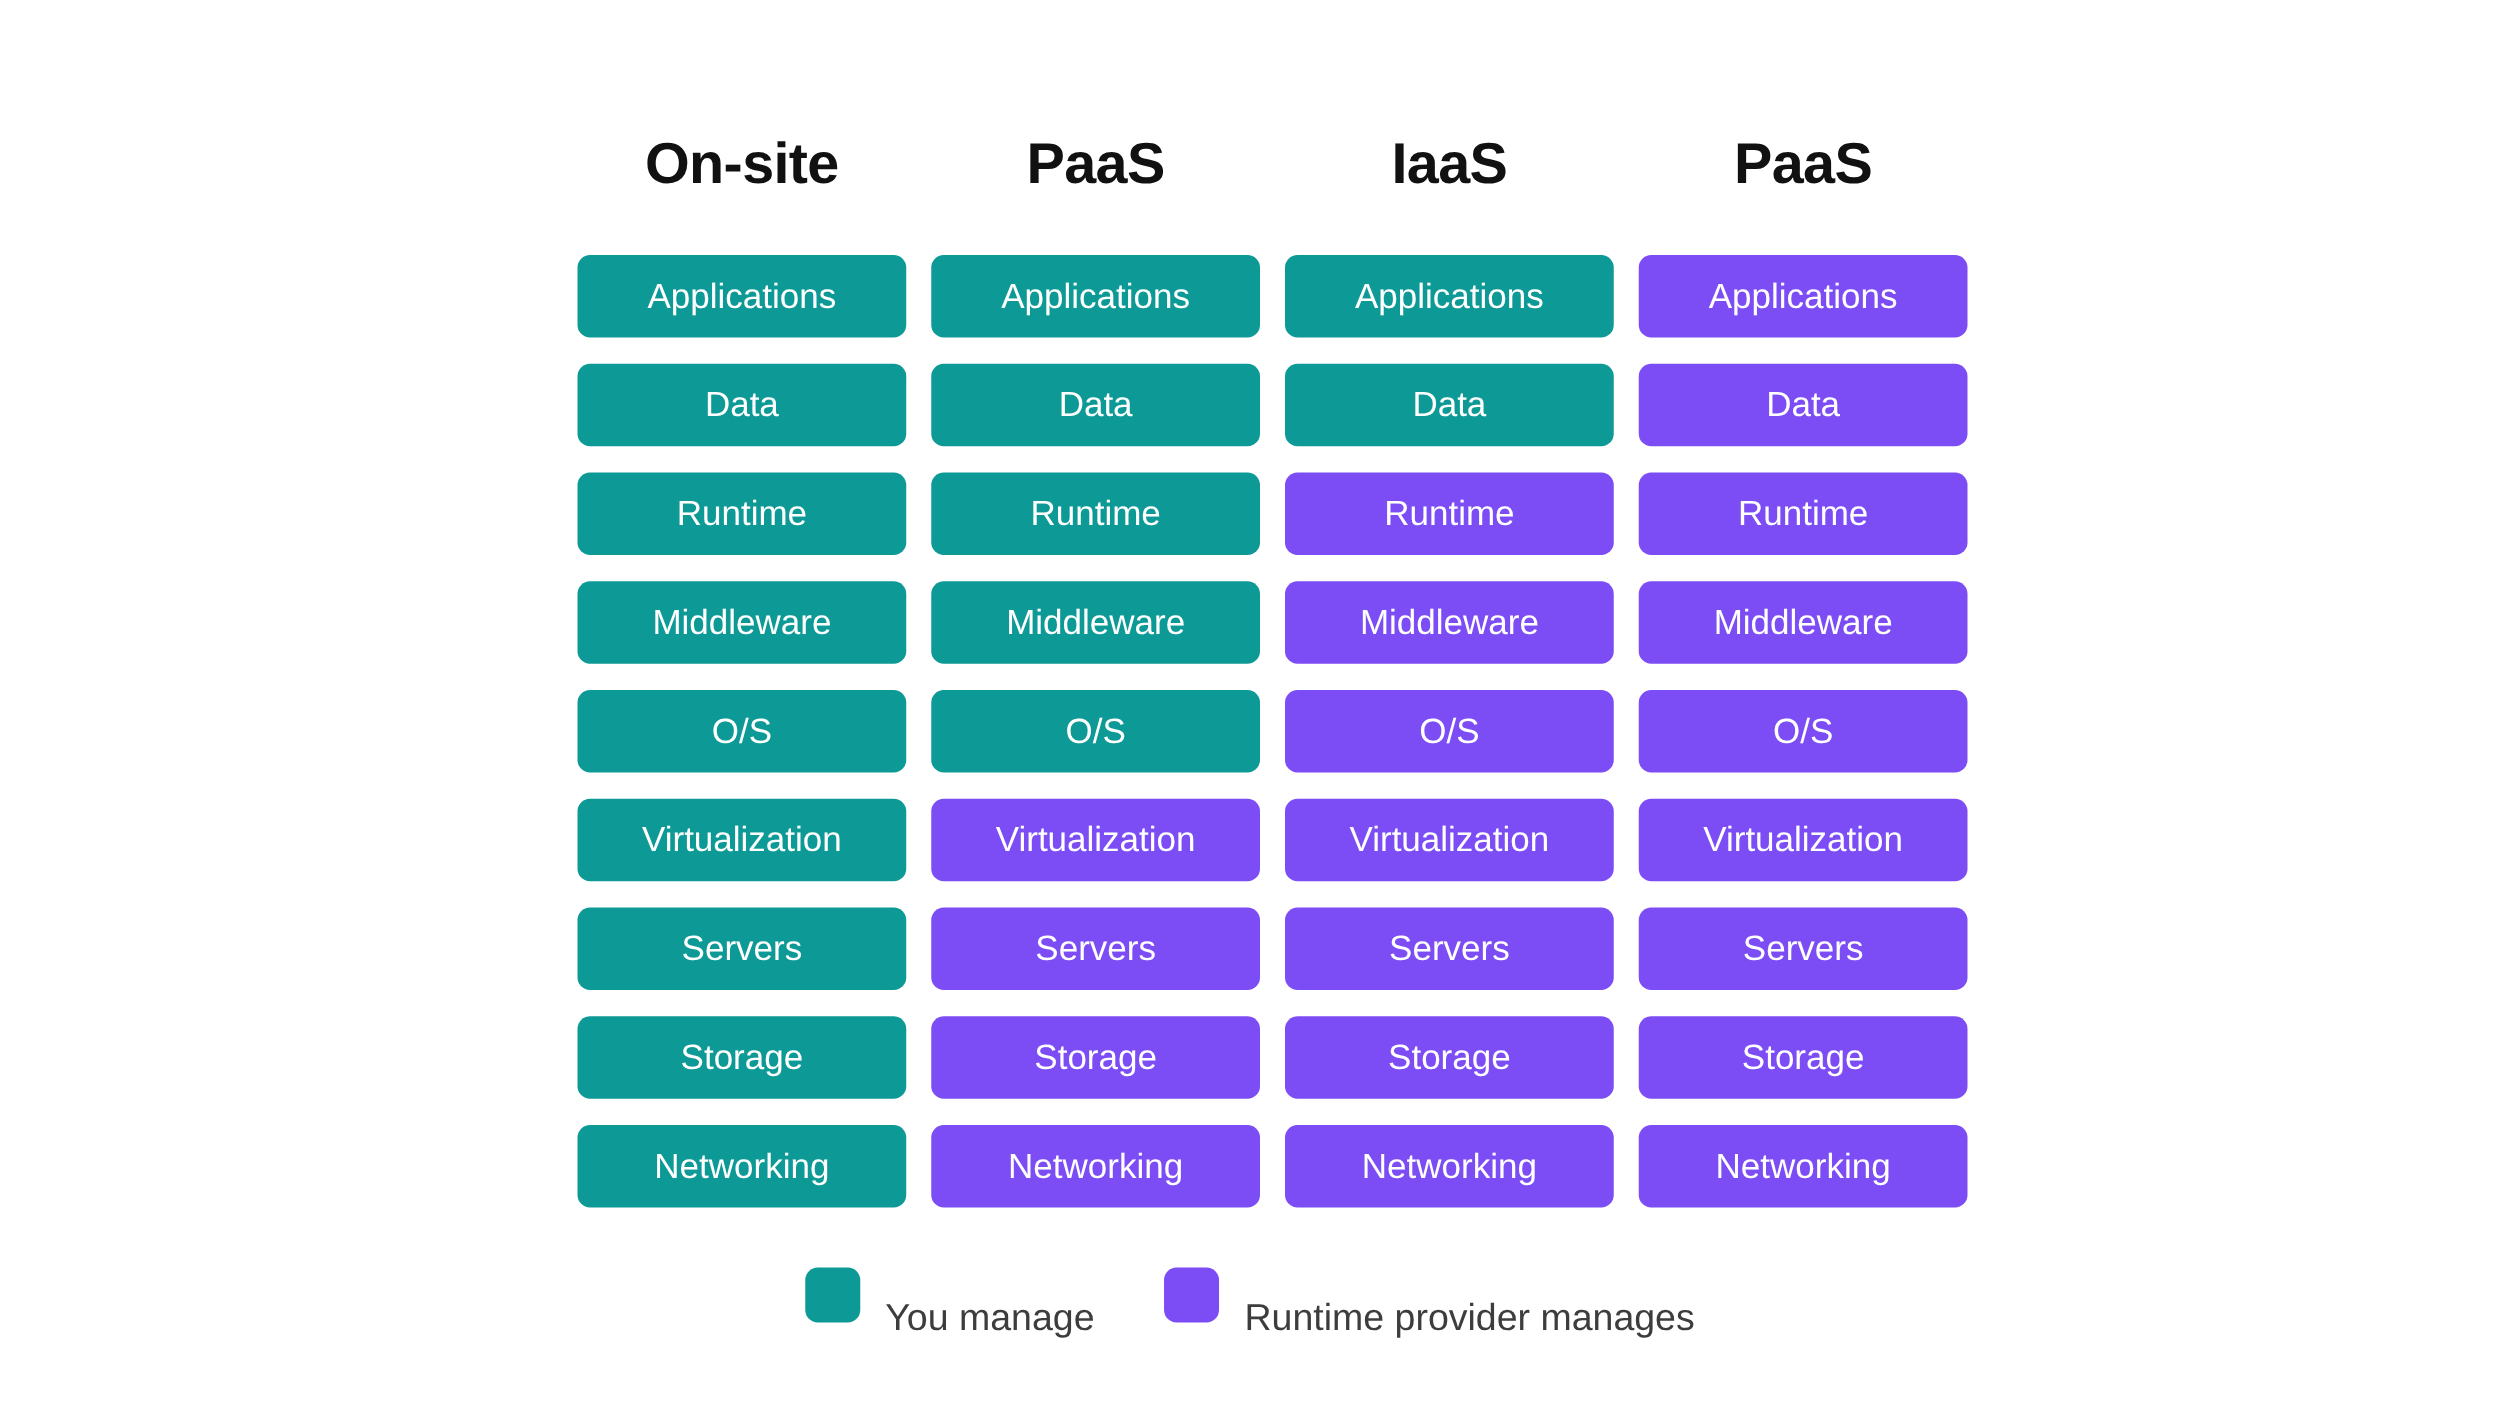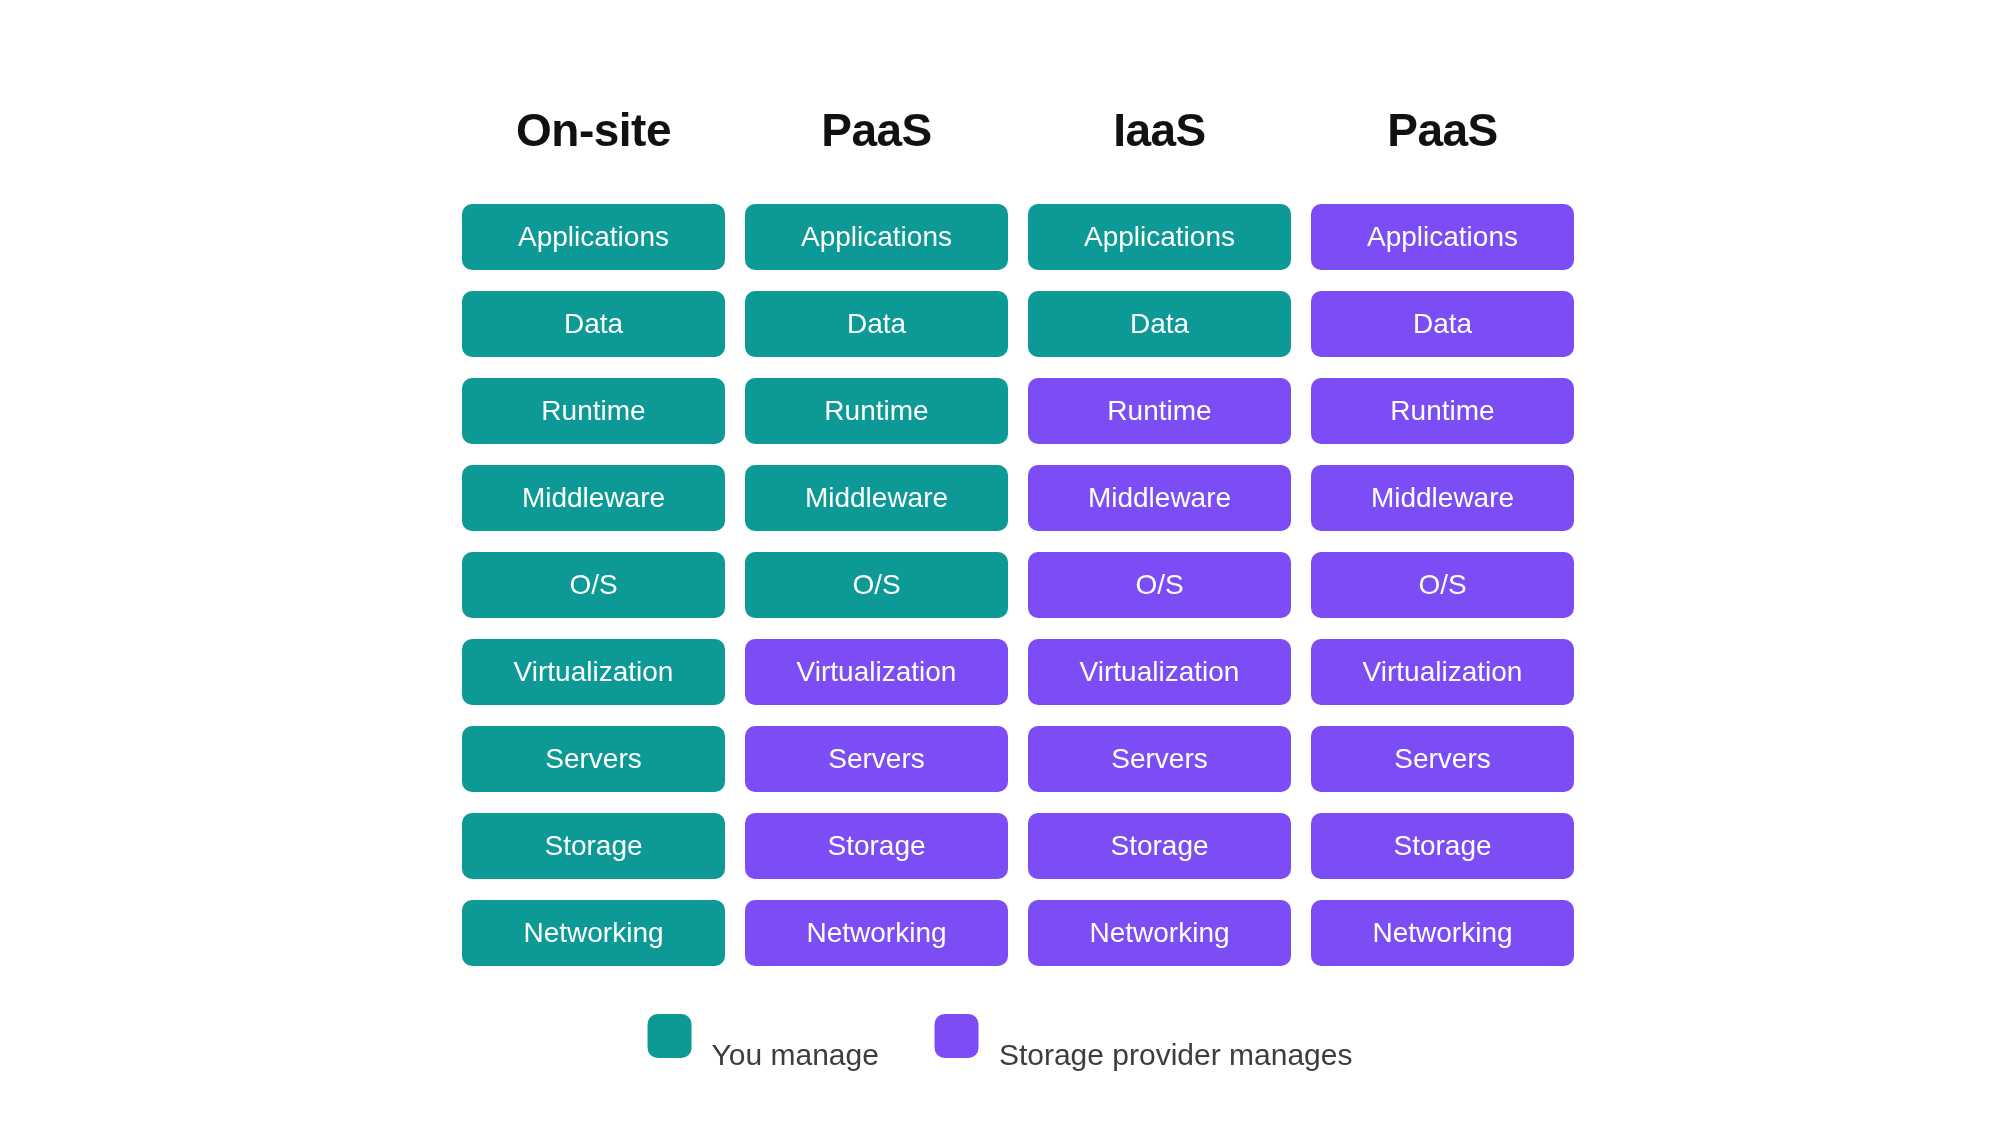--- a/index.html
+++ b/index.html
@@ -213,15 +213,15 @@
   </div>
 </div>
 
 <div class="legend">
   <div class="legend-item">
     <span class="legend-swatch" style="background: rgb(13, 154, 151);"></span>
     <span class="legend-label">You manage</span>
   </div>
   <div class="legend-item">
     <span class="legend-swatch" style="background: rgb(124, 77, 245);"></span>
-    <span class="legend-label">Storage provider manages</span>
+    <span class="legend-label">Runtime provider manages</span>
   </div>
 </div>
 
 </body></html>

